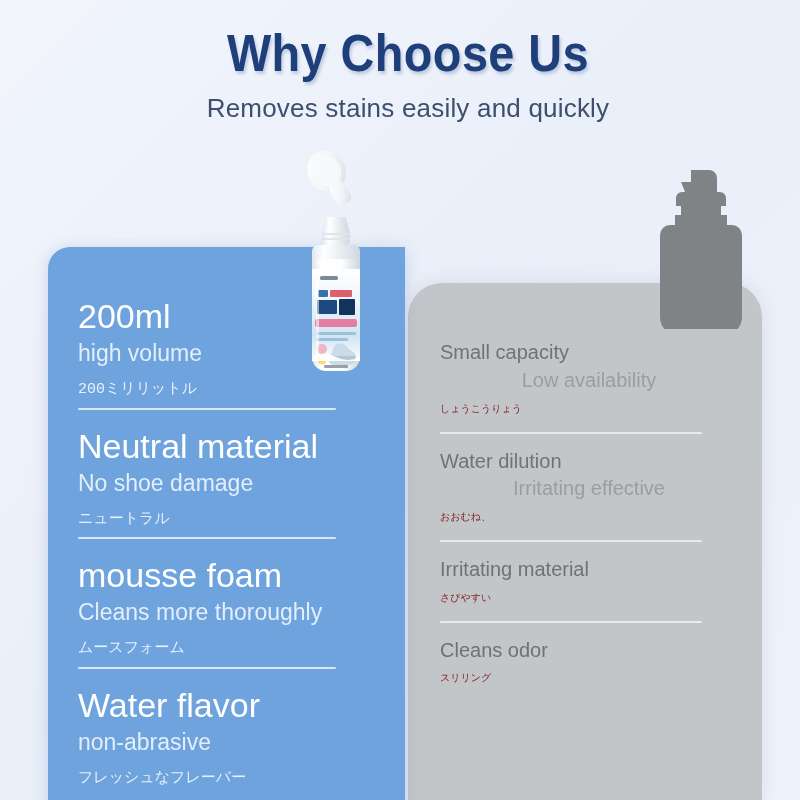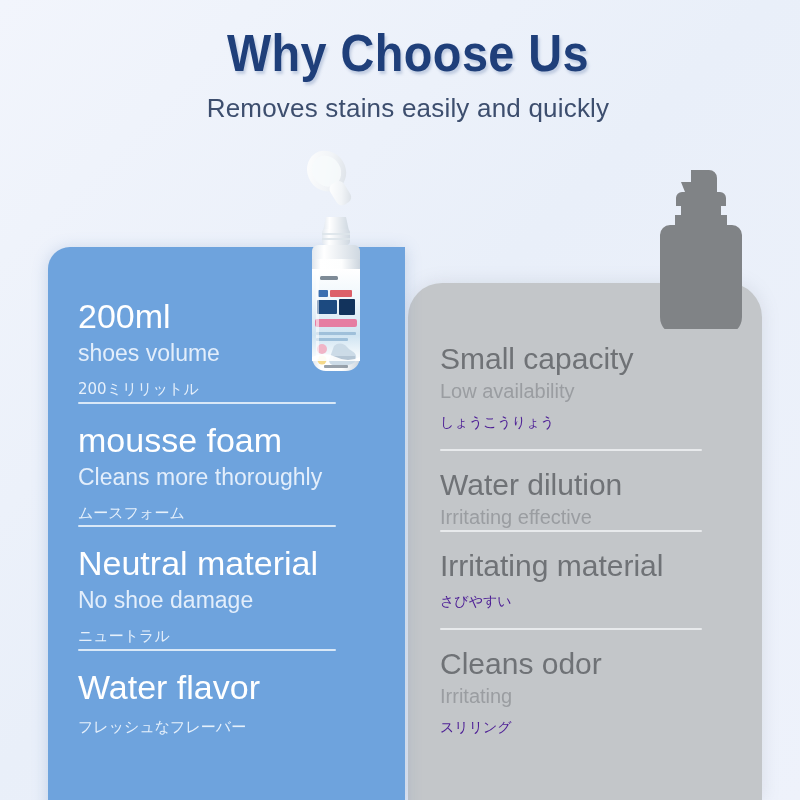--- a/index.html
+++ b/index.html
@@ -131,39 +131,41 @@
     font-size: 23px;
     color: #e3eefb;
     line-height: 1.3;
     padding-top: 3px;
   }
   .list-left .f-jp {
     font-size: 15px;
     color: #e6f0fb;
     line-height: 1.3;
     padding-top: 11px;
-    padding-bottom: 2px;
+    padding-bottom: 8px;
+    font-family: Liberation Mono, monospace;
   }
 
   
   .list-right .f-title {
-    font-size: 30px;
+    font-size: 20px;
     color: #6f7276;
     line-height: 1.18;
     padding-top: 16px;
   }
   .list-right .f-sub {
     font-size: 20px;
     color: #9a9da1;
     line-height: 1.3;
     padding-top: 2px;
+    text-align: center;
   }
   .list-right .f-jp {
-    font-size: 14px;
-    color: #4c1d95;
+    font-size: 10px;
+    color: #7f1d1d;
     line-height: 1.3;
     padding-top: 9px;
     padding-bottom: 17px;
   }
 
   
   .bottle-real {
     position: absolute;
     left: 300px;
     top: 143px;
@@ -197,69 +199,70 @@
 
         <p class="f-title">Small capacity</p>
         <p class="f-sub">Low availability</p>
         <p class="f-jp">しょうこうりょう</p>
       </div>
 
       <div class="feature">
         <div class="divider"></div>
         <p class="f-title">Water dilution</p>
         <p class="f-sub">Irritating effective</p>
+        <p class="f-jp">おおむね、</p>
       </div>
 
       <div class="feature">
         <div class="divider"></div>
         <p class="f-title">Irritating material</p>
         <p class="f-jp">さびやすい</p>
       </div>
 
       <div class="feature">
         <div class="divider"></div>
         <p class="f-title">Cleans odor</p>
-        <p class="f-sub">Irritating</p>
         <p class="f-jp">スリリング</p>
       </div>
 
     </div>
   </div>
 
   <svg class="bottle-gray" viewBox="0 0 98 163">
     <path fill="#808386" d="M27,16 h10 v-12 h18 a8,8 0 0 1 8,8 v14 h3 a6,6 0 0 1 6,6 v8 h-5 v9 h6 v10 h5 a10,10 0 0 1 10,10 v82 a18,18 0 0 1 -18,18 h-46 a18,18 0 0 1 -18,-18 v-82 a10,10 0 0 1 10,-10 h5 v-10 h6 v-9 h-5 v-8 a6,6 0 0 1 6,-6 h3 z"></path>
   </svg>
 
   <div class="panel-left">
     <div class="list list-left">
 
       <div class="feature">
 
         <p class="f-title">200ml</p>
-        <p class="f-sub">shoes volume</p>
+        <p class="f-sub">high volume</p>
         <p class="f-jp">200ミリリットル</p>
+      </div>
+
+      <div class="feature">
+        <div class="divider"></div>
+        <p class="f-title">Neutral material</p>
+        <p class="f-sub">No shoe damage</p>
+        <p class="f-jp">ニュートラル</p>
       </div>
 
       <div class="feature">
         <div class="divider"></div>
         <p class="f-title">mousse foam</p>
         <p class="f-sub">Cleans more thoroughly</p>
         <p class="f-jp">ムースフォーム</p>
       </div>
 
       <div class="feature">
         <div class="divider"></div>
-        <p class="f-title">Neutral material</p>
-        <p class="f-sub">No shoe damage</p>
-        <p class="f-jp">ニュートラル</p>
-      </div>
-
-      <div class="feature">
-        <div class="divider"></div>
         <p class="f-title">Water flavor</p>
+        <p class="f-sub">non-abrasive</p>
         <p class="f-jp">フレッシュなフレーバー</p>
       </div>
 
     </div>
   </div>
 
   <svg class="bottle-real" viewBox="0 0 72 232">
     <defs>
       <linearGradient id="bodyG" x1="0" y1="0" x2="1" y2="0">
         <stop offset="0%" stop-color="#dfe5ec"></stop>

